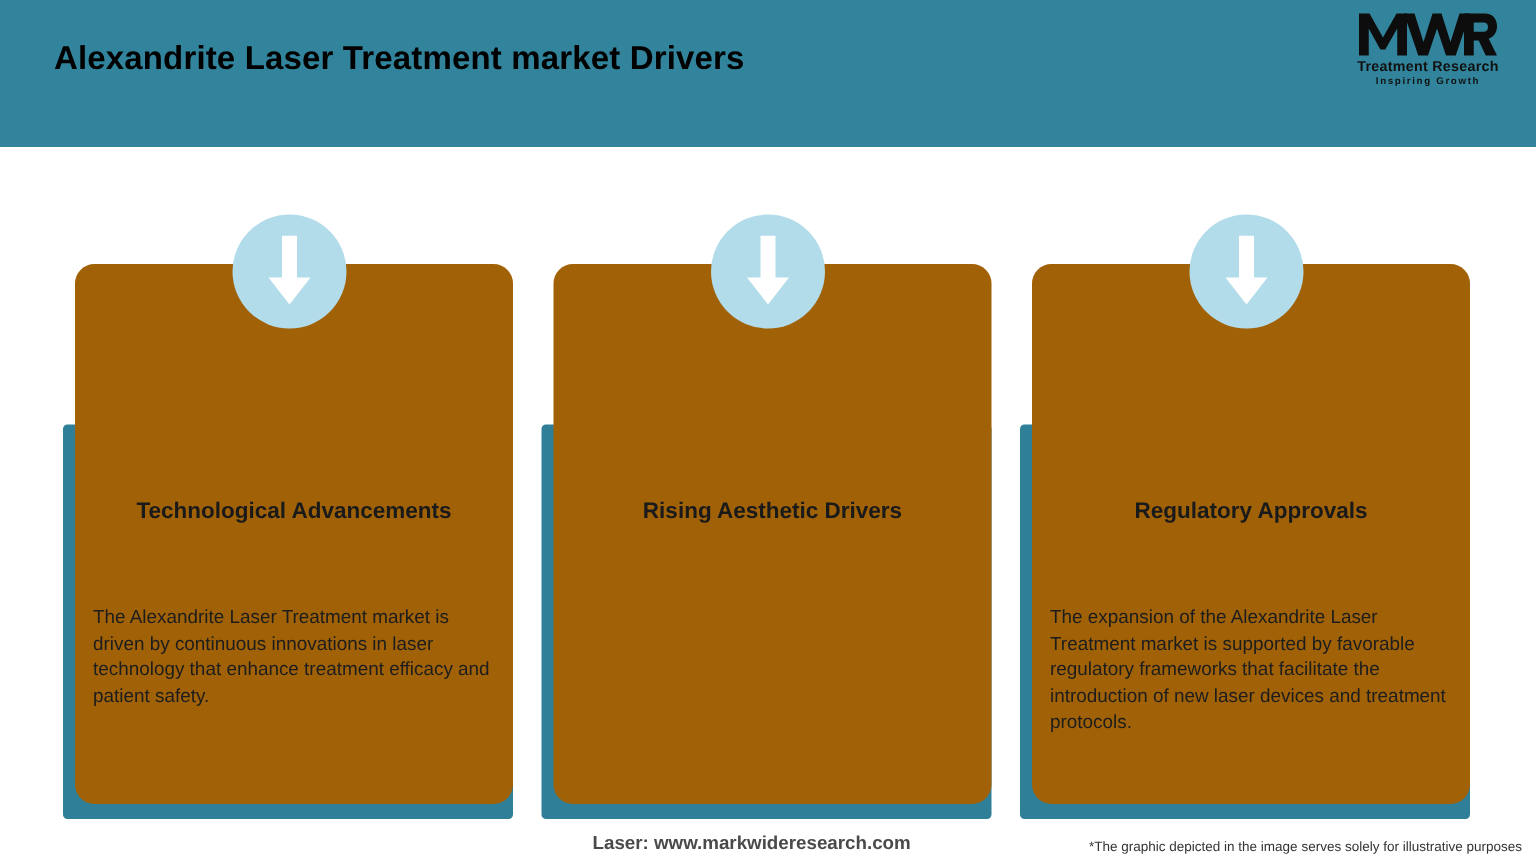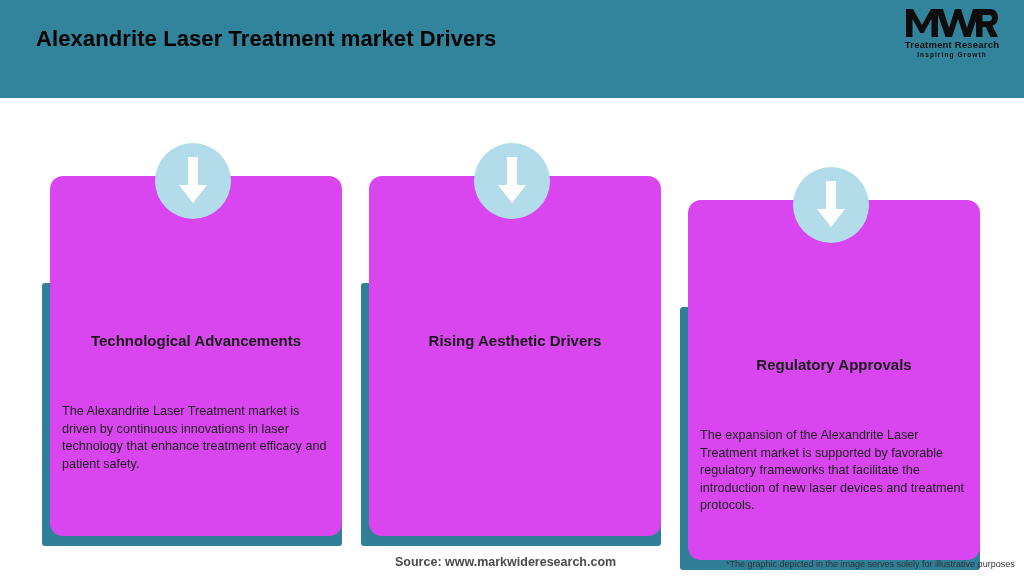--- a/index.html
+++ b/index.html
@@ -78,41 +78,41 @@
     height: 452px;
   }
   .card-col {
     position: absolute;
     top: 0;
     width: 300px;
     height: 452px;
   }
   .card-col.c1 { left: 42px; }
   .card-col.c2 { left: 361px; }
-  .card-col.c3 { left: 680px; margin-top: 24px; }
+  .card-col.c3 { left: 680px; }
 
   
   .card-backing {
     position: absolute;
     left: 0;
     top: 185px;
     width: 300px;
     height: 263px;
     background: #2e7f97;
     border-radius: 3px;
   }
 
   
   .card {
     position: absolute;
     left: 8px;
     top: 78px;
     width: 292px;
     height: 360px;
-    background: #d946ef;
+    background: #a16207;
     border-radius: 13px;
     box-sizing: border-box;
   }
 
   
   .icon-badge {
     position: absolute;
     left: 113px;
     top: 45px;
     width: 76px;
@@ -228,14 +228,14 @@
     </div>
     <div class="icon-badge">
       <svg viewBox="0 0 32 48">
         <polygon points="11,0 21,0 21,28 30,28 16,46 2,28 11,28" fill="#ffffff"></polygon>
       </svg>
     </div>
   </div>
 
 </div>
 
-<div class="footer-source">Source: www.markwideresearch.com</div>
+<div class="footer-source">Laser: www.markwideresearch.com</div>
 <div class="footer-note">*The graphic depicted in the image serves solely for illustrative purposes</div>
 
 </body></html>

